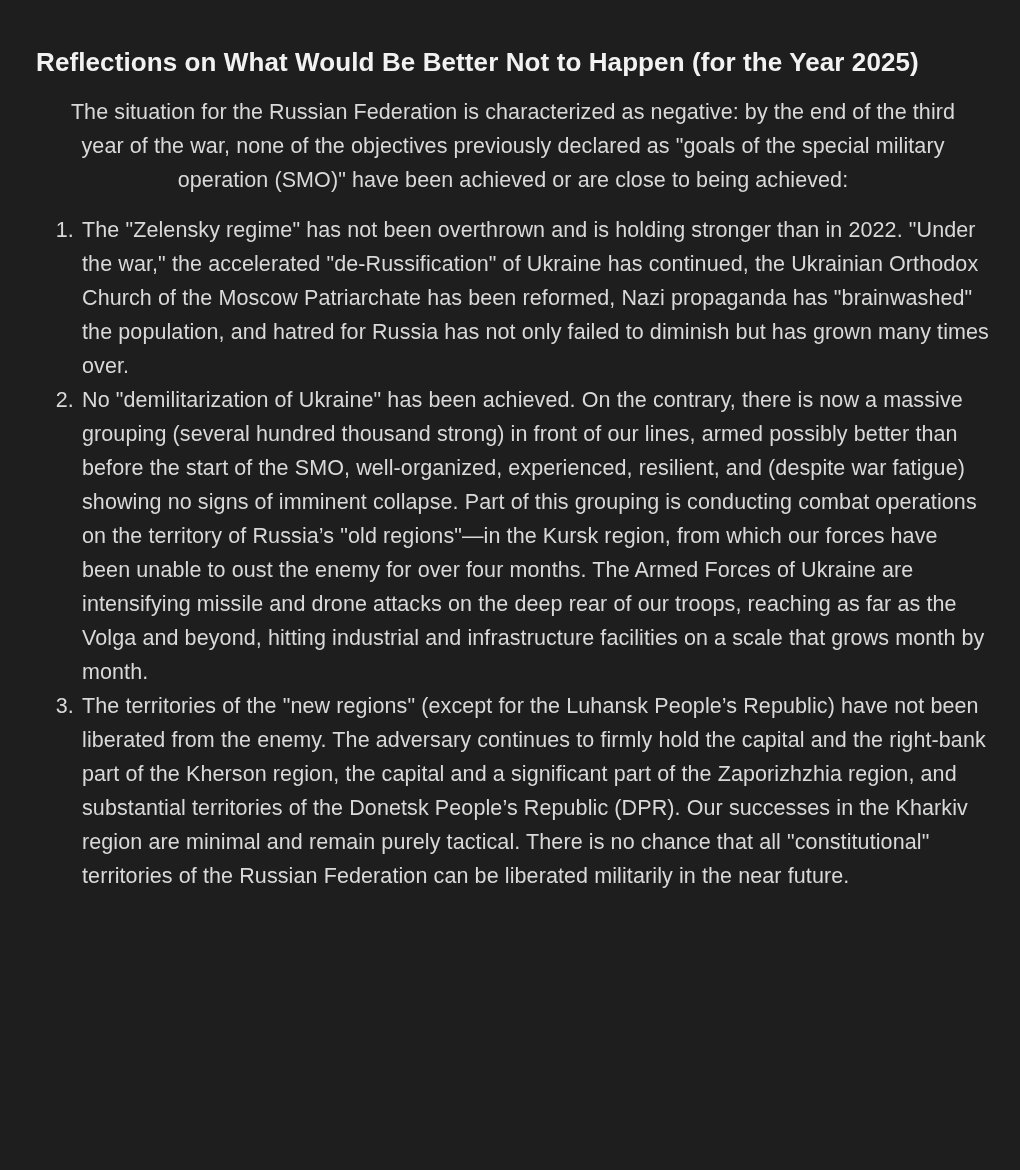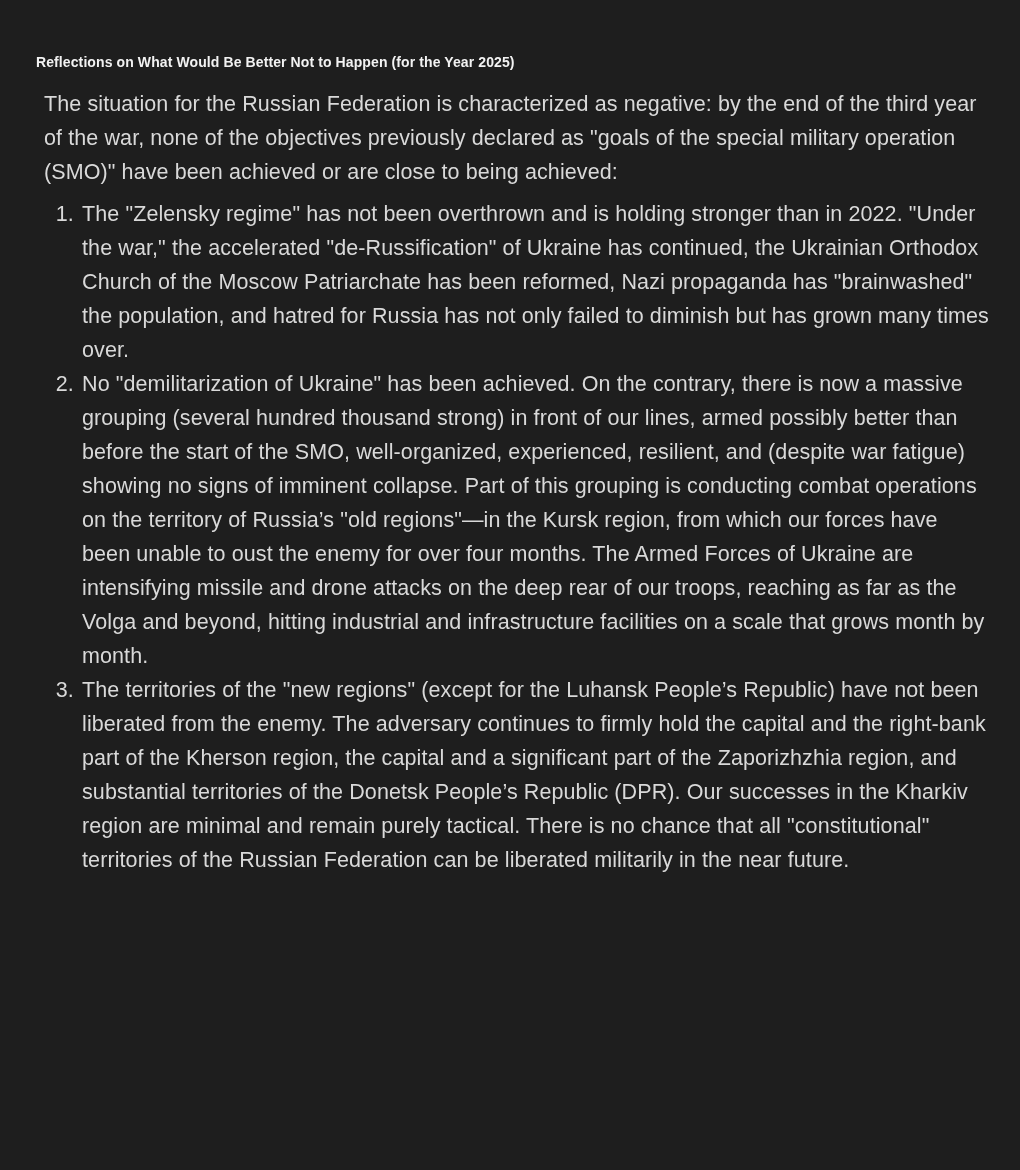--- a/index.html
+++ b/index.html
@@ -17,27 +17,28 @@
     box-sizing: border-box;
     width: 1020px;
     padding: 45px 30px 0 36px;
     color: #d9d9d9;
     font-size: 21.5px;
     line-height: 34px;
     letter-spacing: 0.1px;
   }
   .title {
     margin: 0;
-    font-size: 14px;
+    font-size: 26px;
     line-height: 34px;
     font-weight: 700;
     color: #f2f2f2;
   }
   .para {
-    margin: 8px;
+    margin: 16px;
+    text-align: center;
   }
   ol.numbered {
     margin: 0;
     padding: 0 0 0 44px;
     list-style: decimal outside;
   }
   ol.numbered li {
     margin: 0;
     padding-left: 2px;
   }

